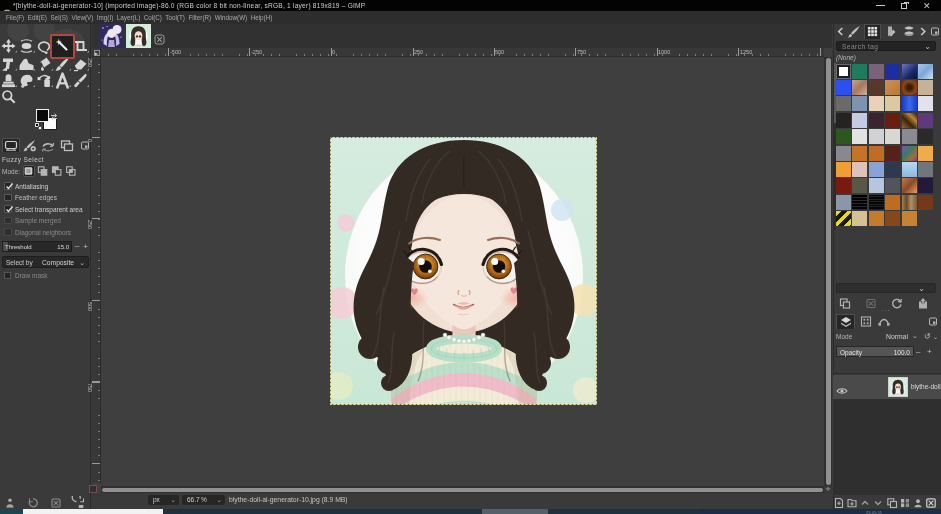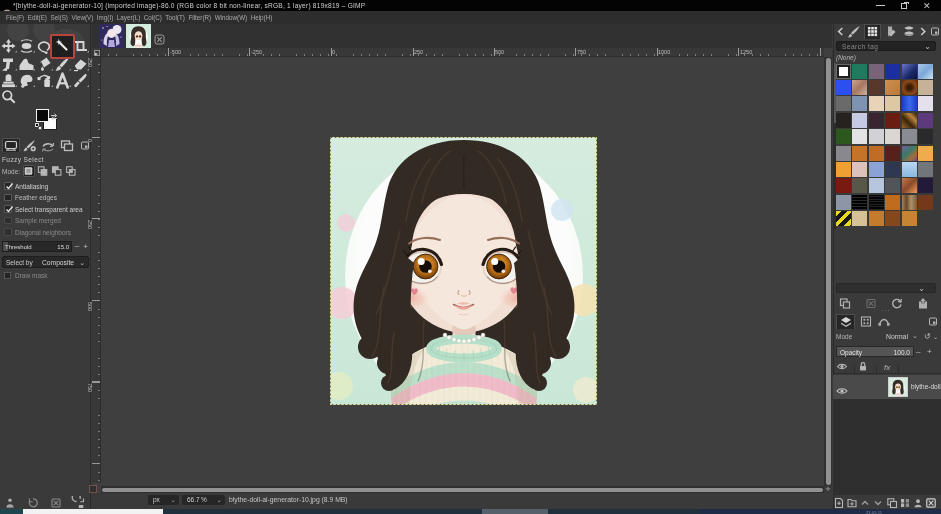--- a/index.html
+++ b/index.html
@@ -660,35 +660,20 @@
 <div class="abs" style="left:924px;top:331.5px;font-size:8px;color:#bbb;">↺</div>
 <div class="abs" style="left:933px;top:333px;font-size:6px;color:#bbb;">⌄</div>
 <div class="abs" style="left:836px;top:346px;width:78px;height:11px;background:#555555;border:1px solid #272727;">
  <div style="position:absolute;left:3px;top:1.5px;font-size:6.5px;color:#e2e2e2;">Opacity</div>
  <div style="position:absolute;right:3px;top:1.5px;font-size:6.5px;color:#e2e2e2;">100.0</div>
 </div>
 <div class="abs" style="left:916px;top:347px;font-size:8px;color:#c5c5c5;">–</div>
 <div class="abs" style="left:927px;top:347px;font-size:8px;color:#c5c5c5;">+</div>
 
 <div class="abs" style="left:833px;top:359px;width:108px;height:15px;border-bottom:1px solid #2c2c2c;"></div>
-<div class="abs" id="lockrow" style="left:833px;top:359px;">
-<svg width="108" height="15" viewBox="0 0 108 15">
-<g transform="translate(9,7.5)">
-          <path d="M-4.5 0 C-2.5 -2.8 2.5 -2.8 4.5 0 C2.5 2.8 -2.5 2.8 -4.5 0Z" fill="none" stroke="#b5b5b5" stroke-width="1.1"></path>
-          <circle r="1.5" fill="#b5b5b5"></circle>
-        </g>
-<path d="M21.5 6.5 L21.5 14" stroke="#2c2c2c"></path>
-<g transform="translate(30,7.5)" fill="#b5b5b5">
-          <rect x="-3" y="-0.5" width="6" height="4.5" rx="0.8"></rect>
-          <path d="M-1.8 -0.5 L-1.8 -2 A1.8 1.8 0 0 1 1.8 -2 L1.8 -0.5" fill="none" stroke="#b5b5b5" stroke-width="1.2"></path>
-        </g>
-<path d="M43.5 6.5 L43.5 14" stroke="#2c2c2c"></path>
-<text x="51" y="10.5" font-size="8" font-style="italic" fill="#b5b5b5" font-family="Liberation Sans">fx</text>
-<path d="M65.5 6.5 L65.5 14" stroke="#2c2c2c"></path>
-</svg></div>
 
 <div class="abs" style="left:833px;top:375px;width:108px;height:24px;background:#4a4a4a;"></div>
 <div class="abs" id="layereye" style="left:836px;top:382px;">
 <svg width="12" height="10" viewBox="0 0 12 10">
         <path d="M1 5 C3 2 9 2 11 5 C9 8 3 8 1 5Z" fill="none" stroke="#c5c5c5" stroke-width="1.1"></path>
         <circle cx="6" cy="5" r="1.6" fill="#c5c5c5"></circle>
       </svg></div>
 <div class="abs" style="left:888px;top:377px;width:20px;height:20px;background:#f4f7f4;border:1px solid #cdd0cd;overflow:hidden;">
  <svg width="18" height="18" viewBox="0 0 18 18">
         <rect width="18" height="18" fill="#d8ecdf"></rect>

